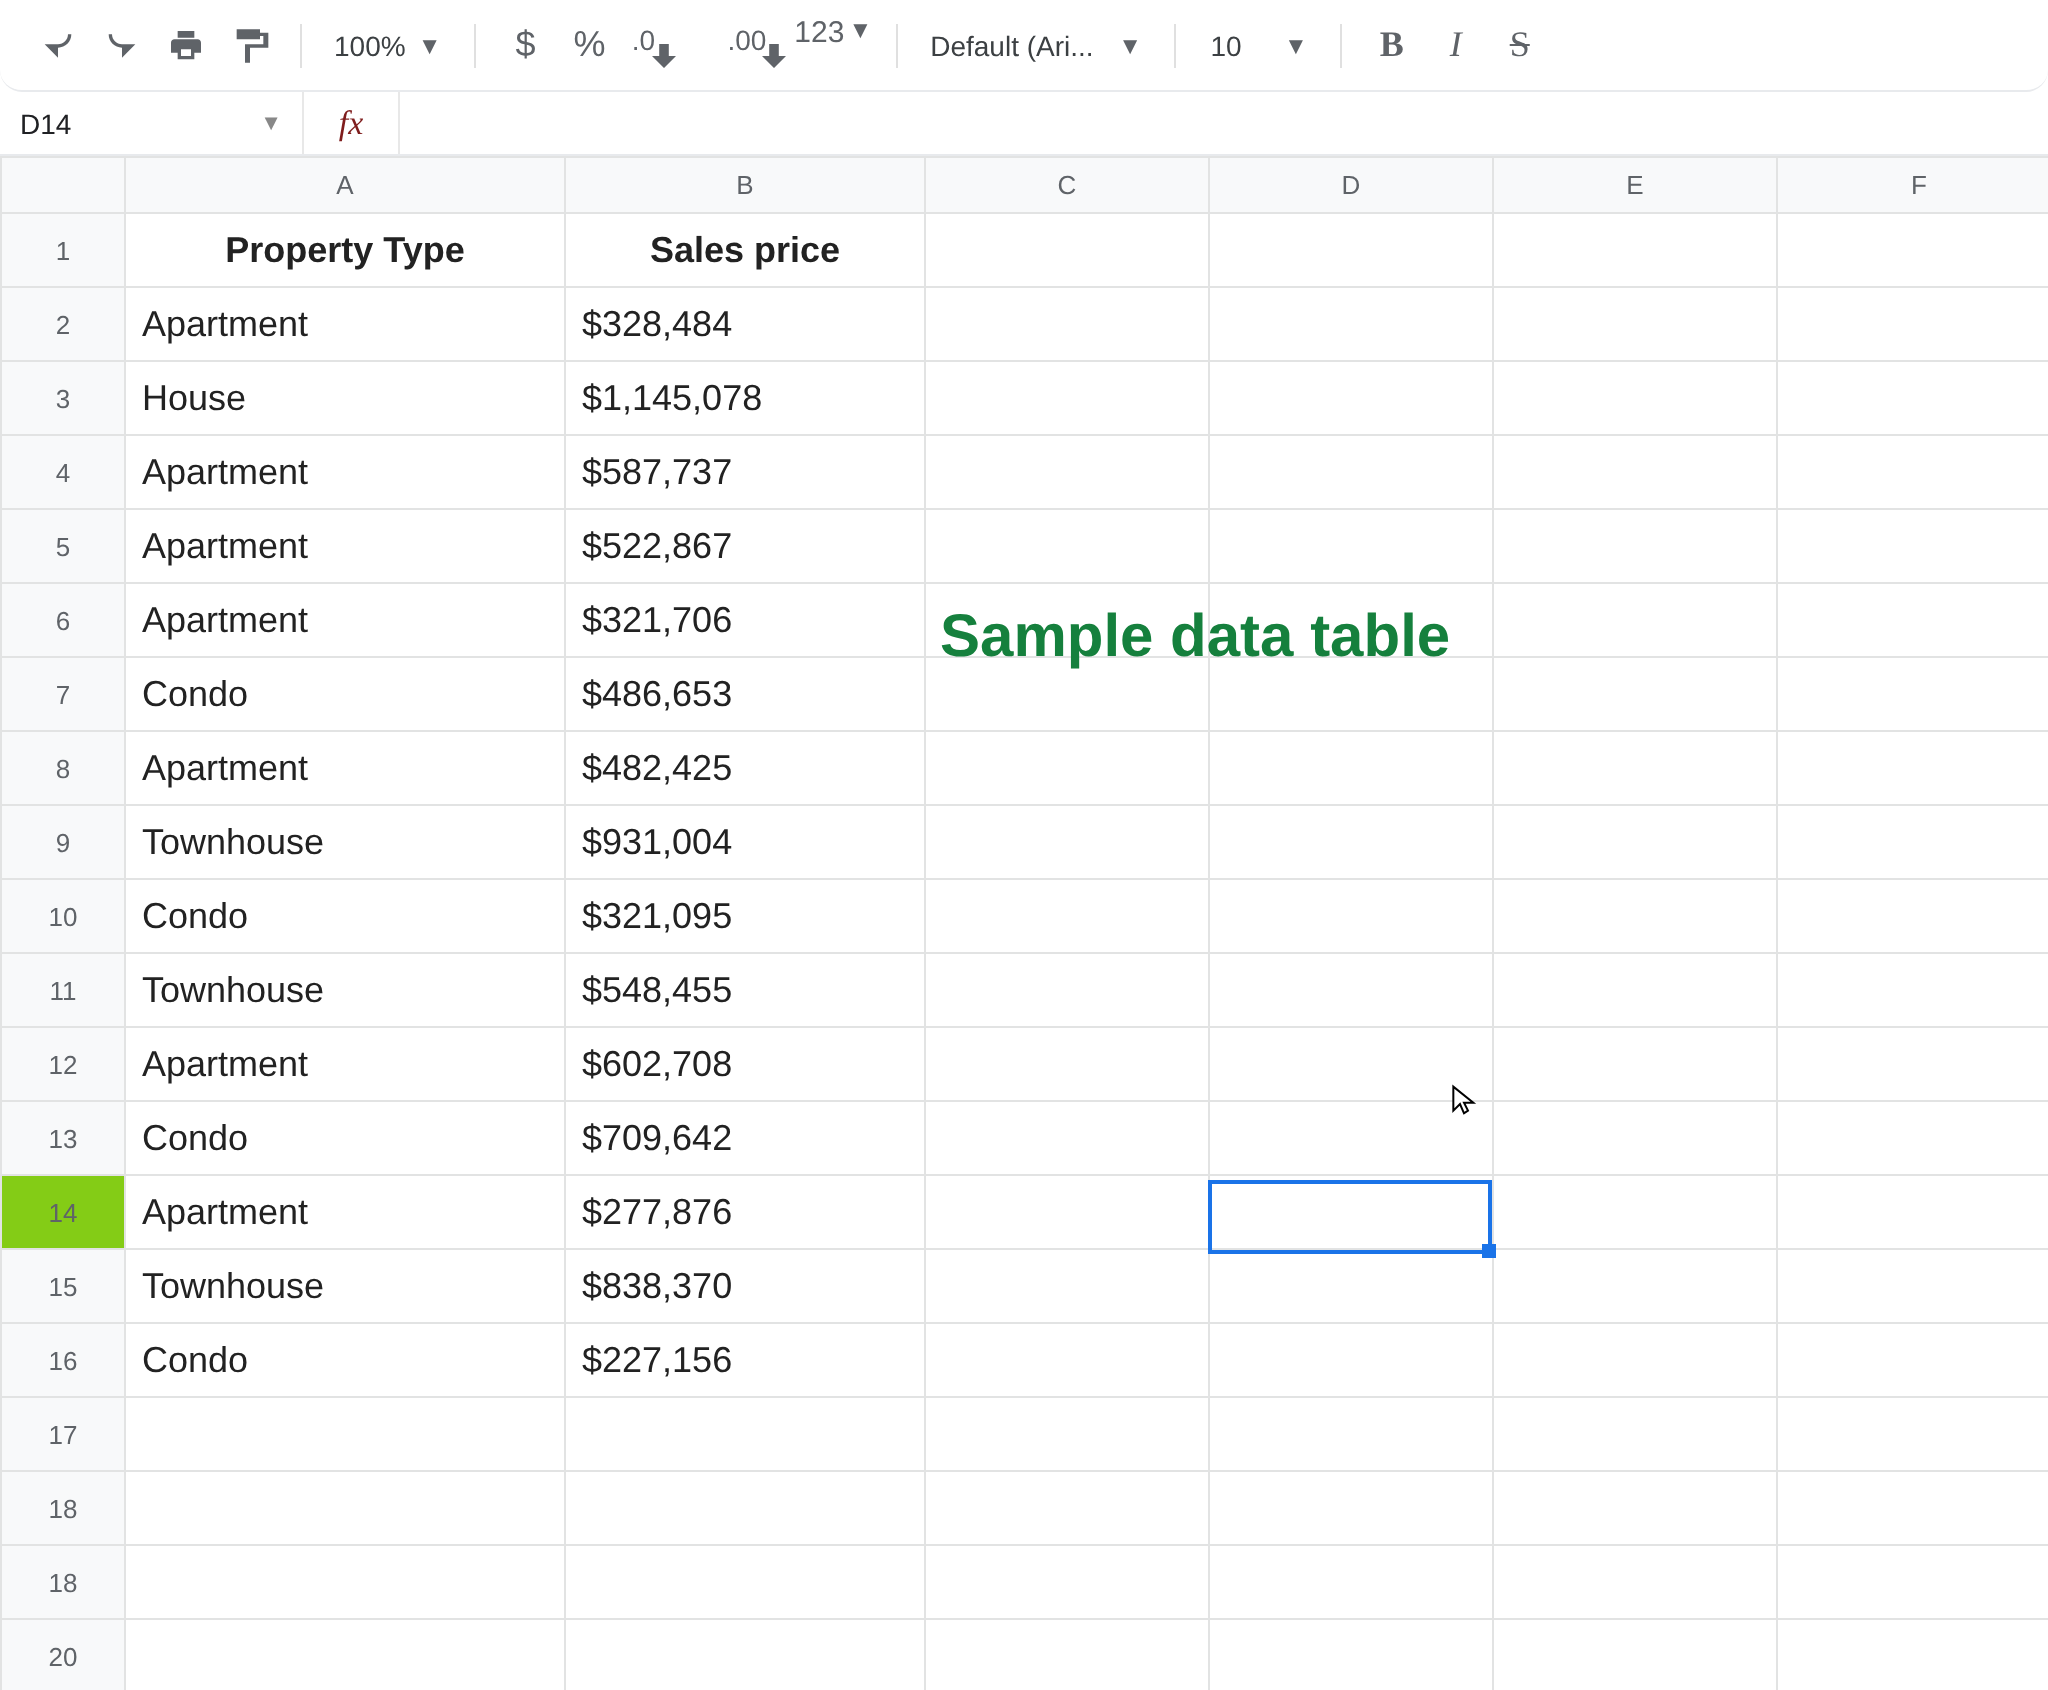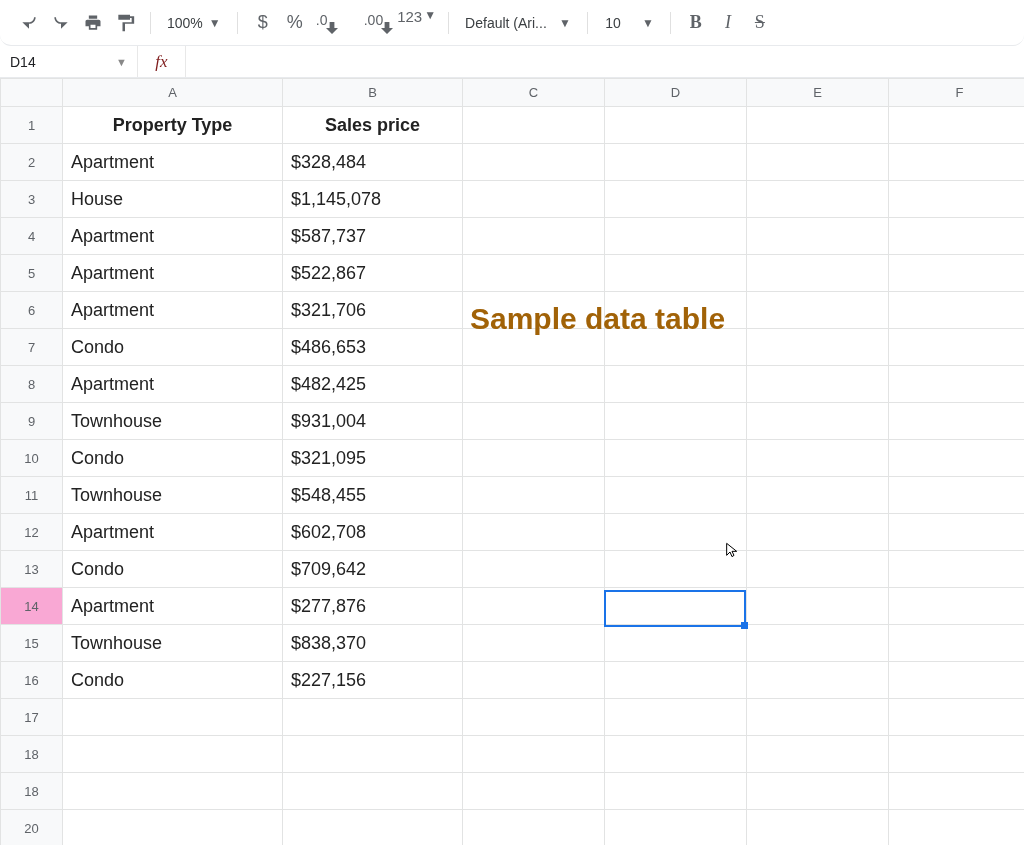--- a/index.html
+++ b/index.html
@@ -83,21 +83,21 @@
     .formula-row {
       display: flex;
       align-items: center;
       border-bottom: 1px solid #e8eaed;
       height: 32px;
     }
     .name-box {
       display: flex;
       align-items: center;
       justify-content: space-between;
-      width: 138px;
+      width: 152px;
       height: 100%;
       border-right: 1px solid #e8e8e8;
       padding: 0 10px;
       font-size: 14px;
       color: #202124;
     }
     .name-box .caret { color: #888; font-size: 11px; }
     .fx-cell {
       display: flex;
       align-items: center;
@@ -185,29 +185,29 @@
       position: absolute;
       right: -4px;
       bottom: -4px;
       width: 7px;
       height: 7px;
       background: #1a73e8;
     }
 
     
     tr.sel-row td.row-header {
-      background: #f9a8d4;
+      background: #84cc16;
     }
 
     
     .overlay-label {
       position: absolute;
       font-size: 30px;
       font-weight: bold;
-      color: #a16207;
+      color: #15803d;
       pointer-events: none;
       z-index: 6;
       white-space: nowrap;
       text-align: right;
     }
 
     
     .cursor {
       position: absolute;
       width: 16px;

